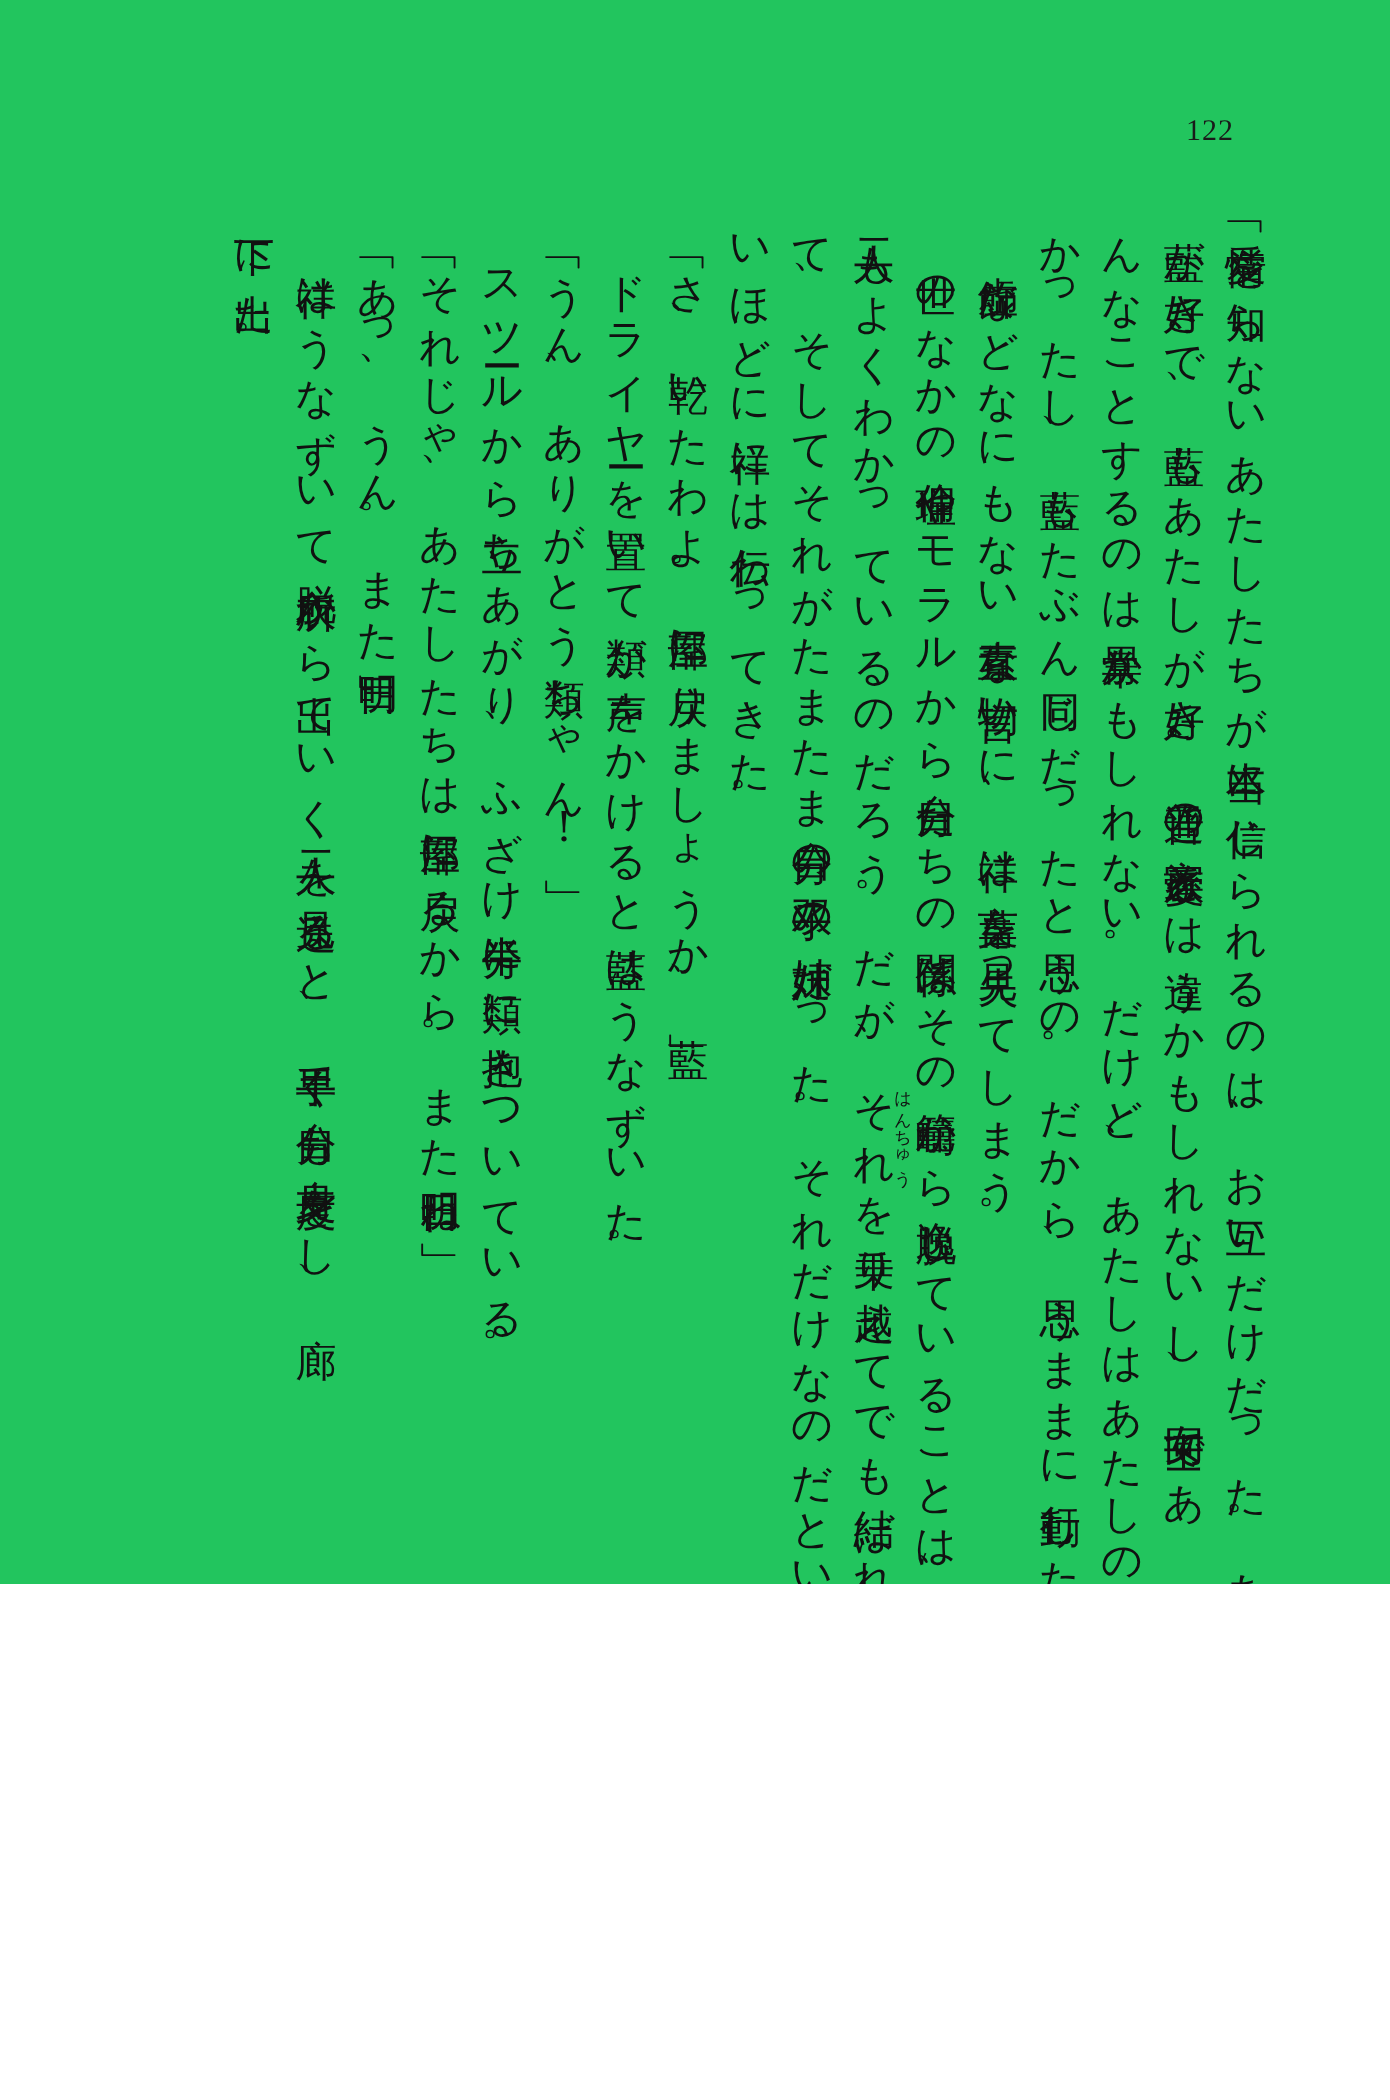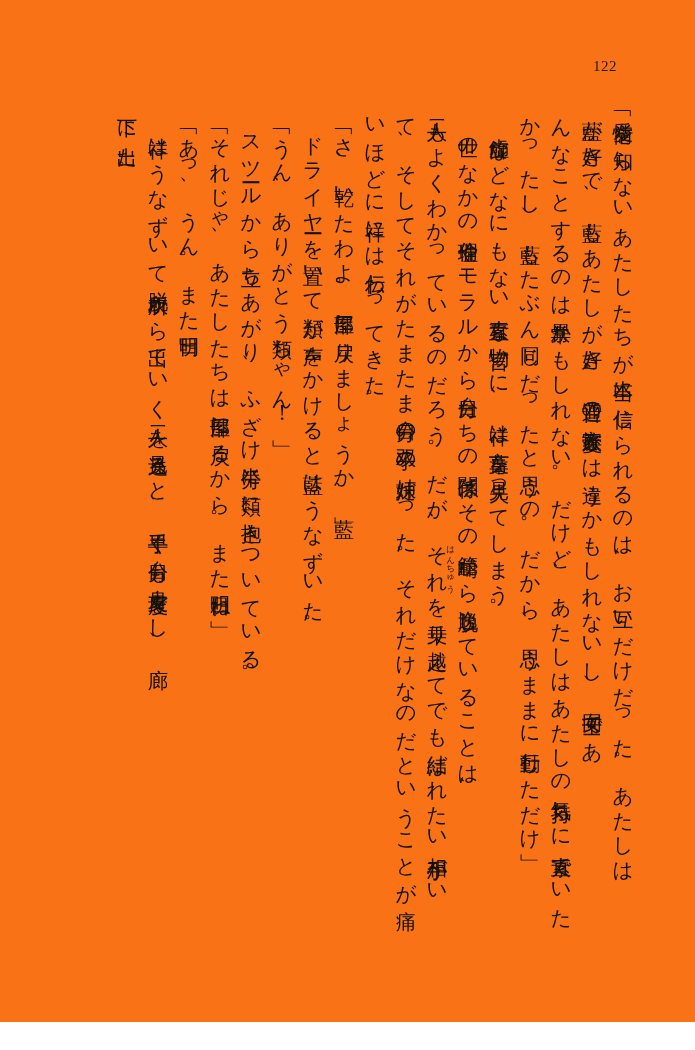--- a/index.html
+++ b/index.html
@@ -6,22 +6,22 @@
     margin: 0;
     padding: 0;
     background: #ffffff;
   }
   body {
     font-family: "Liberation Serif", serif;
   }
   .page {
     position: relative;
     width: 695px;
-    height: 1022px;
-    background: #f97316;
+    height: 792px;
+    background: #22c55e;
     overflow: hidden;
   }
   .page-number {
     position: absolute;
     top: 58px;
     right: 78px;
     font-family: "Liberation Serif", serif;
     font-size: 15px;
     color: #1a1a1a;
     letter-spacing: 0.5px;

